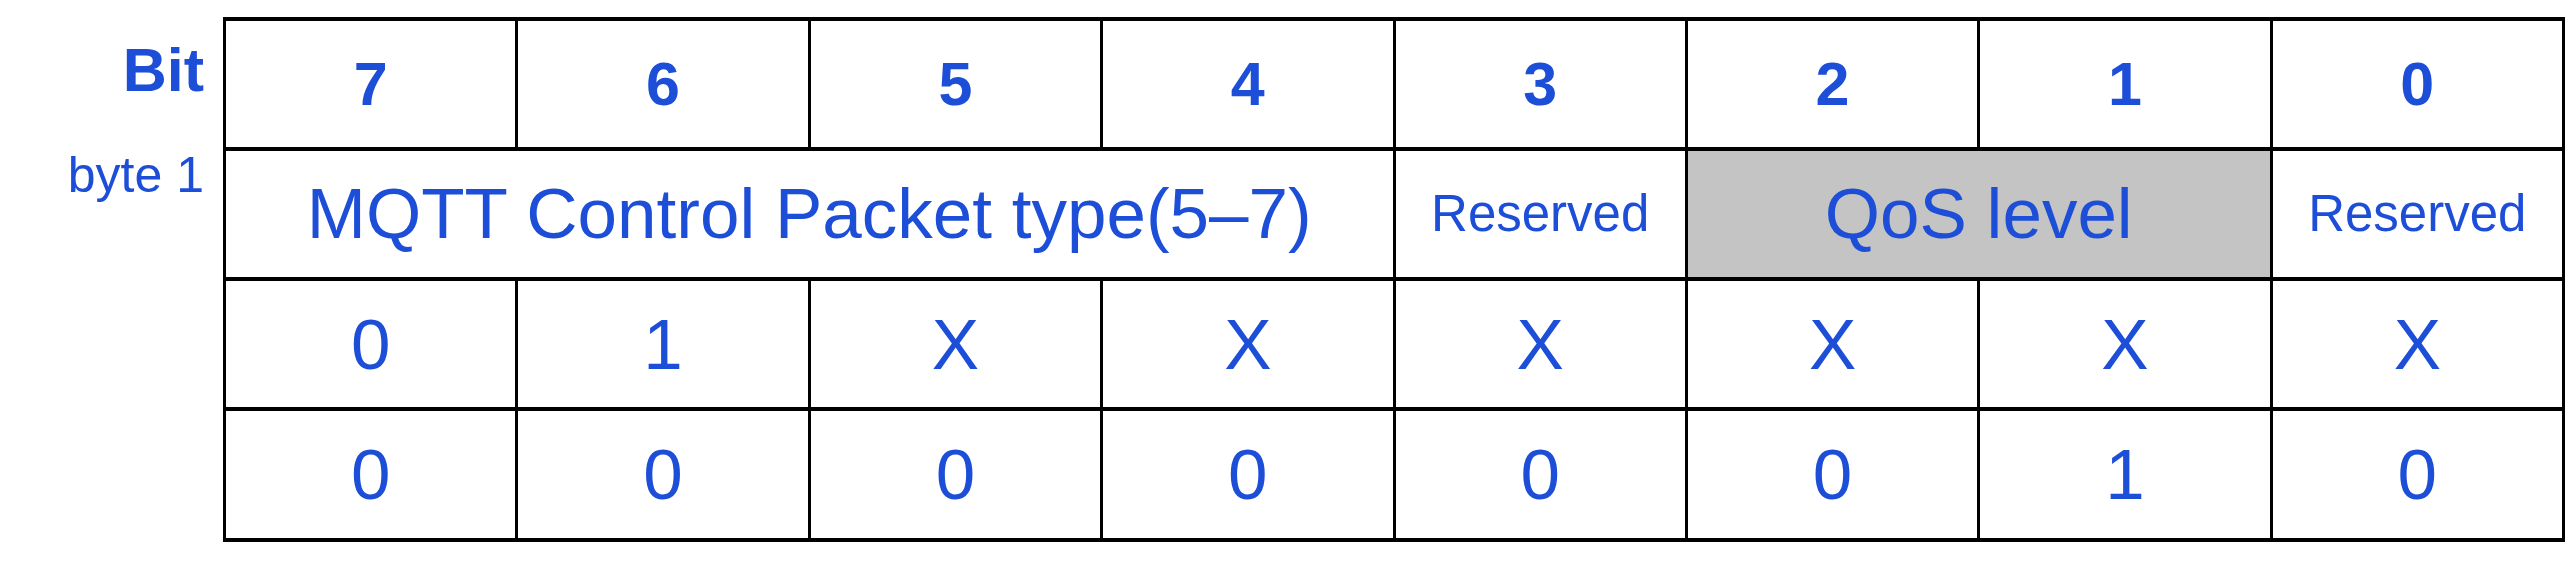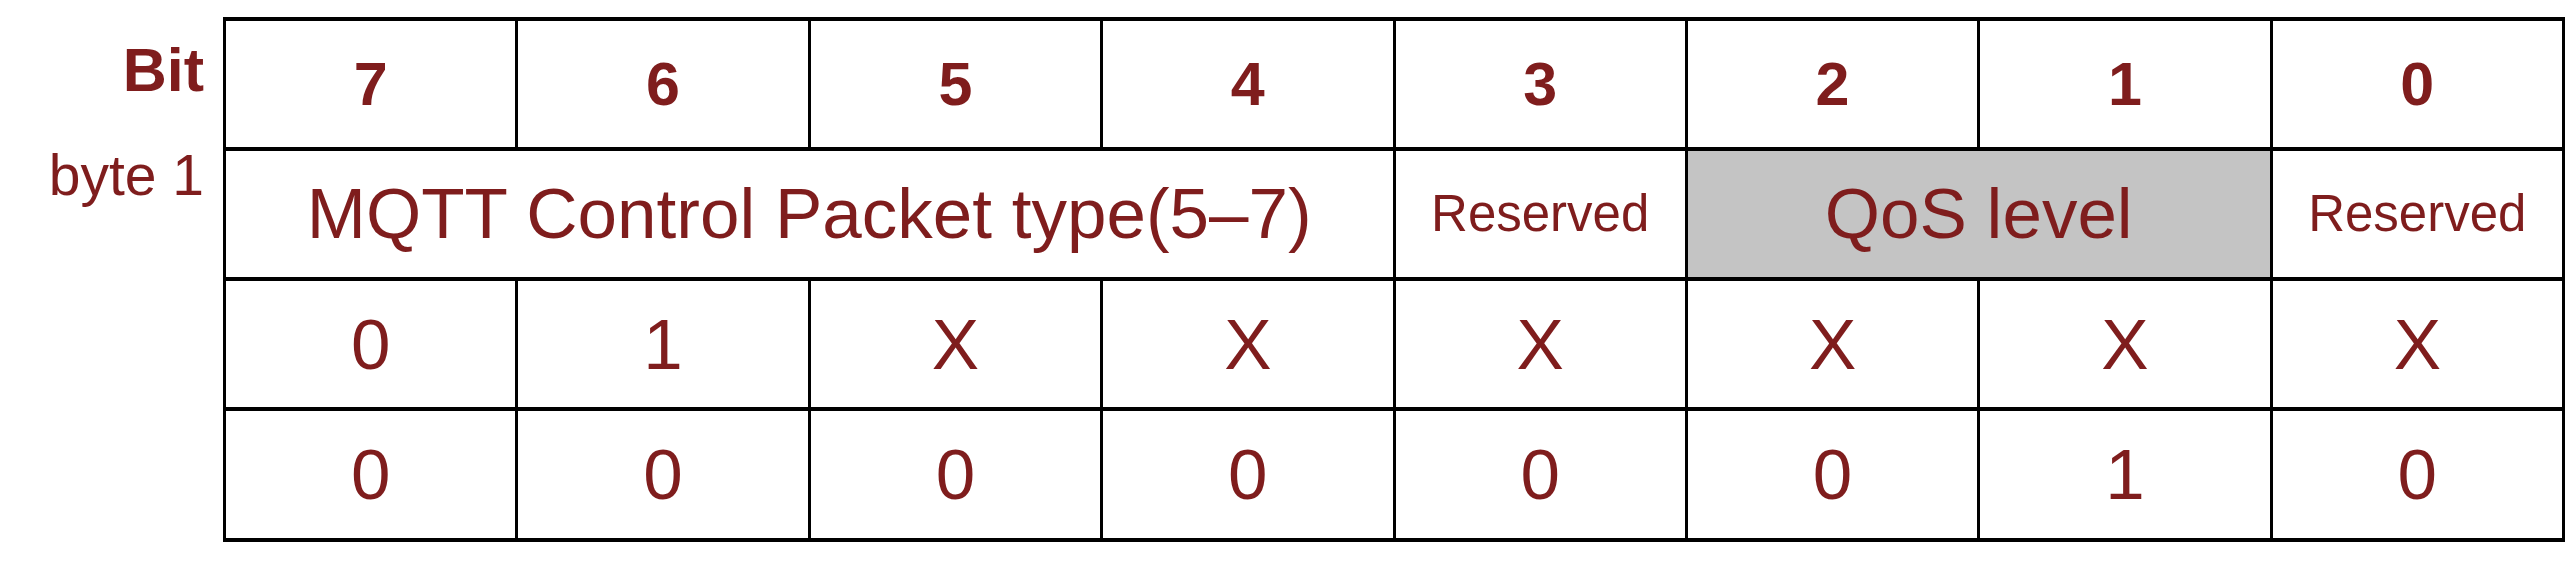--- a/index.html
+++ b/index.html
@@ -6,30 +6,30 @@
     margin: 0;
     padding: 0;
     background: #ffffff;
   }
   .canvas {
     position: relative;
     width: 2576px;
     height: 569px;
     background: #ffffff;
     font-family: "Liberation Sans", sans-serif;
-    color: #7f1d1d;
+    color: #1d4ed8;
     overflow: hidden;
   }
   
   .gutter-label {
     position: absolute;
     left: 0;
     width: 204px;
     text-align: right;
-    font-size: 57px;
+    font-size: 50px;
     line-height: 106px;
     height: 106px;
     white-space: nowrap;
   }
   .gutter-label.bit { top: 16.5px;  font-weight: bold; font-size: 61px; }
   .gutter-label.b1  { top: 122px; }
   .gutter-label.b2  { top: 336px; }
 
   
   table.bits {

